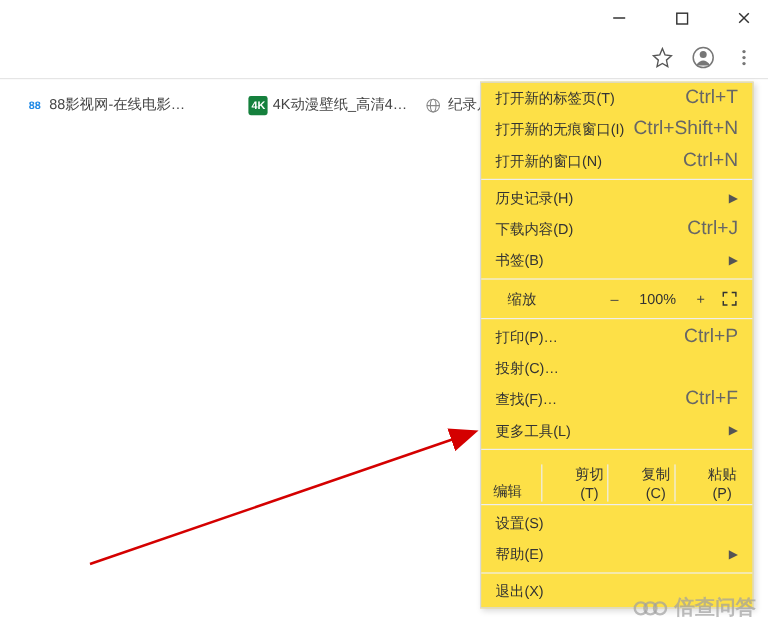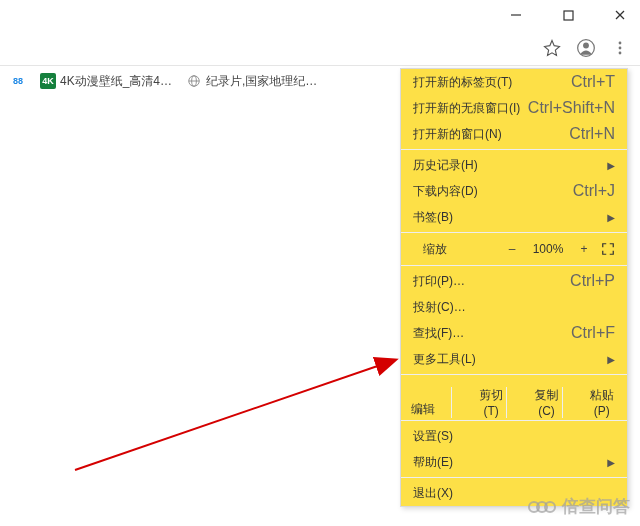--- a/index.html
+++ b/index.html
@@ -4,25 +4,25 @@
 <style>
   * { box-sizing: border-box; margin: 0; padding: 0; font-family: "Microsoft YaHei", Arial, sans-serif; }
   body { width: 640px; height: 526px; background: #fff; position: relative; overflow: hidden; }
 
   .titlebar { height: 30px; display: flex; justify-content: flex-end; align-items: center; padding-right: 6px; gap: 24px; }
   .titlebar .winbtn { width: 28px; height: 28px; display: flex; align-items: center; justify-content: center; color: #333; font-size: 14px; }
 
   .toolbar { height: 36px; border-bottom: 1px solid #e5e5e5; display: flex; justify-content: flex-end; align-items: center; padding-right: 10px; gap: 14px; }
   .toolbar .icon { color: #555; display: flex; align-items: center; justify-content: center; width: 20px; height: 20px; }
 
-  .bookmarks { height: 30px; display: flex; align-items: center; padding-left: 6px; gap: 6px; font-size: 12px; color: #444; }
+  .bookmarks { height: 30px; display: flex; align-items: flex-end; padding-left: 17px; gap: 6px; font-size: 12px; color: #444; }
   .bookmarks .bm { display: flex; align-items: center; gap: 4px; padding: 0 4px; white-space: nowrap; }
   .bookmarks .favicon { width: 16px; height: 16px; display: inline-flex; align-items: center; justify-content: center; font-size: 9px; font-weight: bold; border-radius: 2px; }
   .fav-88 { color: #1e88e5; }
-  .fav-4k { background: #15803d; color: #fff; }
+  .fav-4k { background: #15803d; color: #fff; margin-left: 39px; }
   .fav-globe { color: #777; }
 
   .menu { position: absolute; top: 68px; right: 12px; width: 228px; background: #fde047; border: 1px solid #d9d9d9; box-shadow: 2px 2px 5px rgba(0,0,0,0.15); font-size: 12px; color: #333; }
   .menu .row { display: flex; align-items: center; height: 26px; padding: 0 12px; justify-content: space-between; }
   .menu .sep { height: 1px; background: #eee; margin: 2px 0; }
   .menu .shortcut { color: #666; font-size: 16px; }
   .menu .arrow { color: #555; font-size: 10px; }
   .menu .zoomrow { display: flex; align-items: center; height: 28px; padding: 0 10px; gap: 4px; }
   .menu .zoomrow .zlabel { flex: 1; margin-left: 12px; }
   .menu .zoomrow .zbtn { width: 22px; text-align: center; color: #444; }
@@ -78,20 +78,21 @@
         <circle cx="8" cy="3" r="1.4" fill="#777"></circle>
         <circle cx="8" cy="8" r="1.4" fill="#777"></circle>
         <circle cx="8" cy="13" r="1.4" fill="#777"></circle>
       </svg>
   </span>
 </div>
 
 <div class="bookmarks">
   <div class="bm">
     <span class="favicon fav-88">88</span>
+    <span>88影视网-在线电影…</span>
   </div>
   <div class="bm">
     <span class="favicon fav-4k">4K</span>
     <span>4K动漫壁纸_高清4…</span>
   </div>
   <div class="bm">
     <span class="favicon fav-globe">
       <svg width="14" height="14" viewBox="0 0 24 24">
           <circle cx="12" cy="12" r="9" fill="none" stroke="#888" stroke-width="1.5"></circle>
           <ellipse cx="12" cy="12" rx="4" ry="9" fill="none" stroke="#888" stroke-width="1.5"></ellipse>

